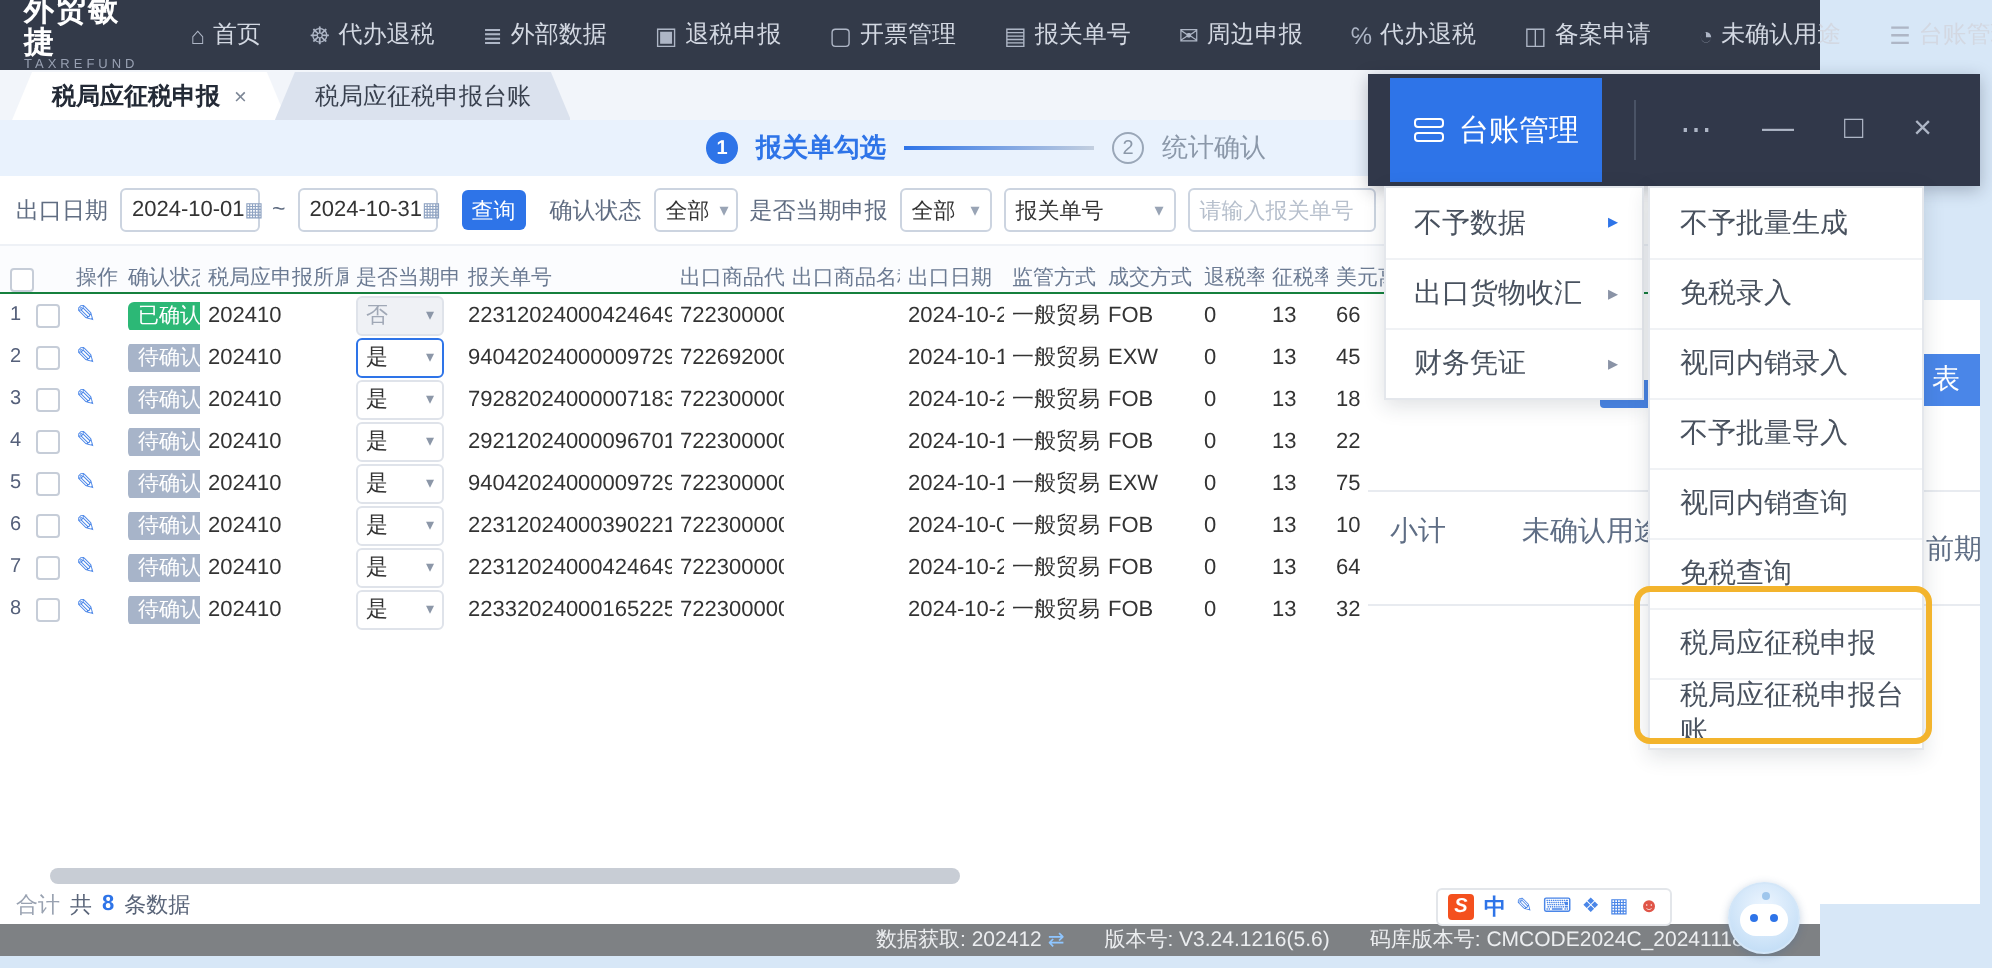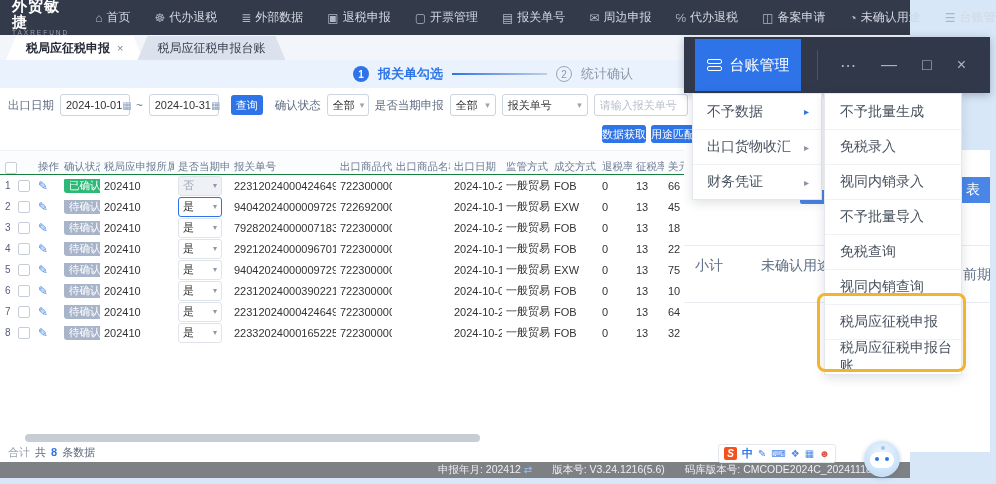--- a/index.html
+++ b/index.html
@@ -219,24 +219,20 @@
         <span>全部</span>
         <span class="caret">▾</span>
       </div>
       <div class="ibox sel w3">
         <span>报关单号</span>
         <span class="caret">▾</span>
       </div>
       <div class="ibox ph">请输入报关单号</div>
     </div>
 
-    <div class="action-row">
-      <div class="btn-blue btn btn-fetch">数据获取</div>
-      <div class="btn-blue btn btn-match">用途匹配</div>
-    </div>
 
     <div class="thead" id="thead">
         <div class="th c-cb" style="width: 34px;">
           <span class="cbx"></span>
         </div>
         <div class="th" style="width: 26px;">操作</div>
         <div class="th" style="width: 40px;">确认状态</div>
         <div class="th" style="width: 74px;">税局应申报所属期</div>
         <div class="th" style="width: 56px;">是否当期申报</div>
         <div class="th" style="width: 106px;">报关单号</div>
@@ -448,21 +444,21 @@
 
     <div class="total-row">
       <span class="total-label">合计</span>
       <span class="total-text">共</span>
       <span class="total-count">8</span>
       <span class="total-text">条数据</span>
     </div>
 
     <div class="statusbar">
       <span>
-        <span>申报年月:</span>
+        <span>数据获取:</span>
         <span>202412</span>
         <span class="swap">⇄</span>
       </span>
       <span>
         <span>版本号:</span>
         <span>V3.24.1216(5.6)</span>
       </span>
       <span>
         <span>码库版本号:</span>
         <span>CMCODE2024C_20241118</span>
@@ -510,22 +506,22 @@
         <div class="om-item">
           <span>财务凭证</span>
           <span class="om-arrow">▸</span>
         </div>
       </div>
     <div class="om-panel om-sub" id="menuSub">
         <div class="os-item">不予批量生成</div>
         <div class="os-item">免税录入</div>
         <div class="os-item">视同内销录入</div>
         <div class="os-item">不予批量导入</div>
+        <div class="os-item">视同内销查询</div>
         <div class="os-item">免税查询</div>
-        <div class="os-item">视同内销查询</div>
         <div class="os-item">税局应征税申报</div>
         <div class="os-item">税局应征税申报台账</div>
       </div>
     <div class="yellow-box"></div>
   </div>
 
   <div class="ime" id="ime">
       <span class="ime-logo">S</span>
       <span class="ime-lang">中</span>
       <span class="ime-ic">✎</span>

